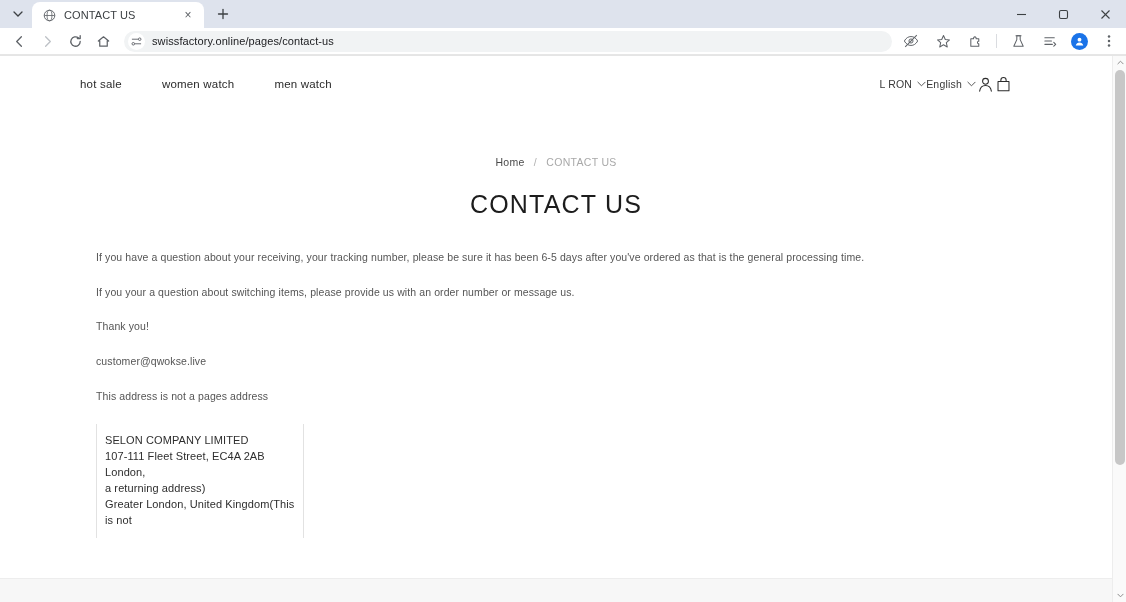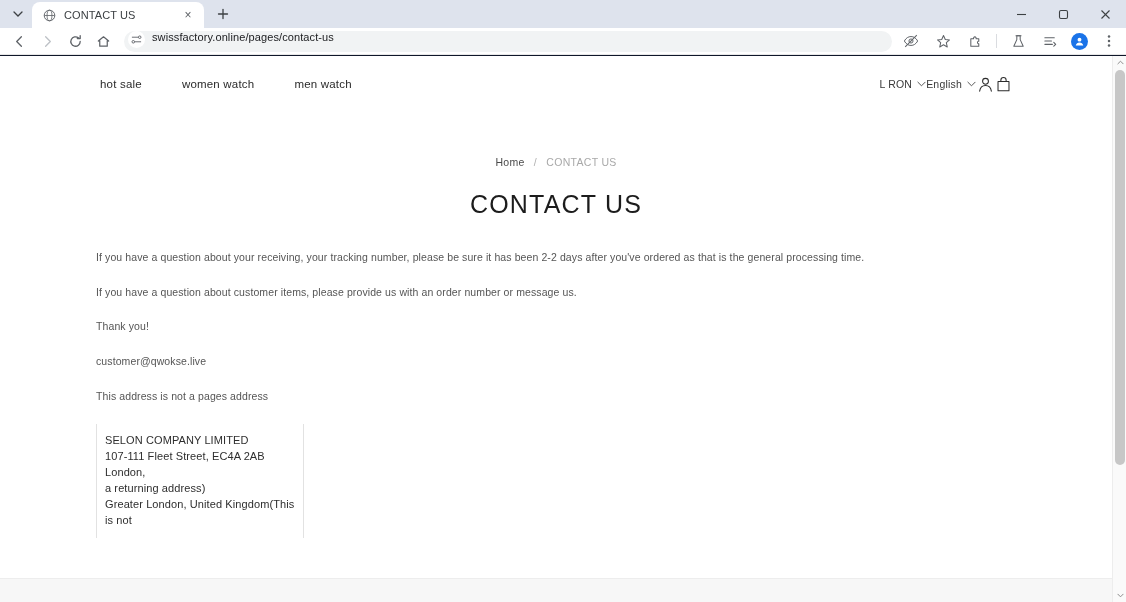--- a/index.html
+++ b/index.html
@@ -5,21 +5,21 @@
   * { box-sizing: border-box; }
   html, body {
     margin: 0; padding: 0;
     width: 1126px; height: 602px;
     overflow: hidden;
     font-family: "Liberation Sans", sans-serif;
     background: #ffffff;
   }
 
   
-  .browser { width: 1126px; height: 602px; position: relative; background: #0f172a; }
+  .browser { width: 1126px; height: 602px; position: relative; background: #e5e5e5; }
 
   .tabstrip {
     height: 28px;
     background: #dee3ed;
     display: flex;
     align-items: flex-end;
     padding-left: 4px;
     position: relative;
   }
   .tab-chevron {
@@ -80,21 +80,21 @@
     width: 26px; height: 26px;
     display: flex; align-items: center; justify-content: center;
     color: #5f6368;
   }
   .nav-btn.disabled { color: #bdc1c6; }
   .omnibox {
     flex: 1;
     height: 21px;
     background: #f1f3f4;
     border-radius: 11px;
-    display: flex; align-items: flex-start;
+    display: flex; align-items: center;
     padding: 0 10px 0 4px;
     margin: 8px 6px;
     gap: 7px;
   }
   .omni-icon {
     width: 17px; height: 17px; border-radius: 50%;
     background: #fff;
     display: flex; align-items: center; justify-content: center;
   }
   .omni-url {
@@ -123,21 +123,21 @@
     width: 1126px; height: 546px;
     background: #fff;
     overflow: hidden;
   }
   .page { width: 1112px; position: relative; }
 
   
   .site-header {
     height: 56px;
     display: flex; align-items: center;
-    padding: 0 100px 0 100px;
+    padding: 0 100px 0 80px;
   }
   .nav-links { display: flex; align-items: center; gap: 40px; }
   .nav-link {
     font-size: 11.5px; color: #2b2b2b;
     letter-spacing: .2px;
   }
   .header-right {
     margin-left: auto;
     display: flex; align-items: center; 
   }
@@ -407,22 +407,22 @@
 
       <div class="breadcrumb">
         <a class="crumb-home">Home</a>
         <span class="crumb-sep">/</span>
         <span class="crumb-current">CONTACT US</span>
       </div>
 
       <h1 class="page-title">CONTACT US</h1>
 
       <div class="content">
-        <p>If you have a question about your receiving, your tracking number, please be sure it has been 2-2 days after you've ordered as that is the general processing time.</p>
-        <p>If you have a question about customer items, please provide us with an order number or message us.</p>
+        <p>If you have a question about your receiving, your tracking number, please be sure it has been 6-5 days after you've ordered as that is the general processing time.</p>
+        <p>If you your a question about switching items, please provide us with an order number or message us.</p>
         <p>Thank you!</p>
         <p>customer@qwokse.live</p>
         <p>This address is not a pages address</p>
 
         <div class="addr-box">
           <div>SELON COMPANY LIMITED</div>
           <div>107-111 Fleet Street, EC4A 2AB London,</div>
           <div>a returning address)</div>
           <div>Greater London, United Kingdom(This is not</div>
         </div>

